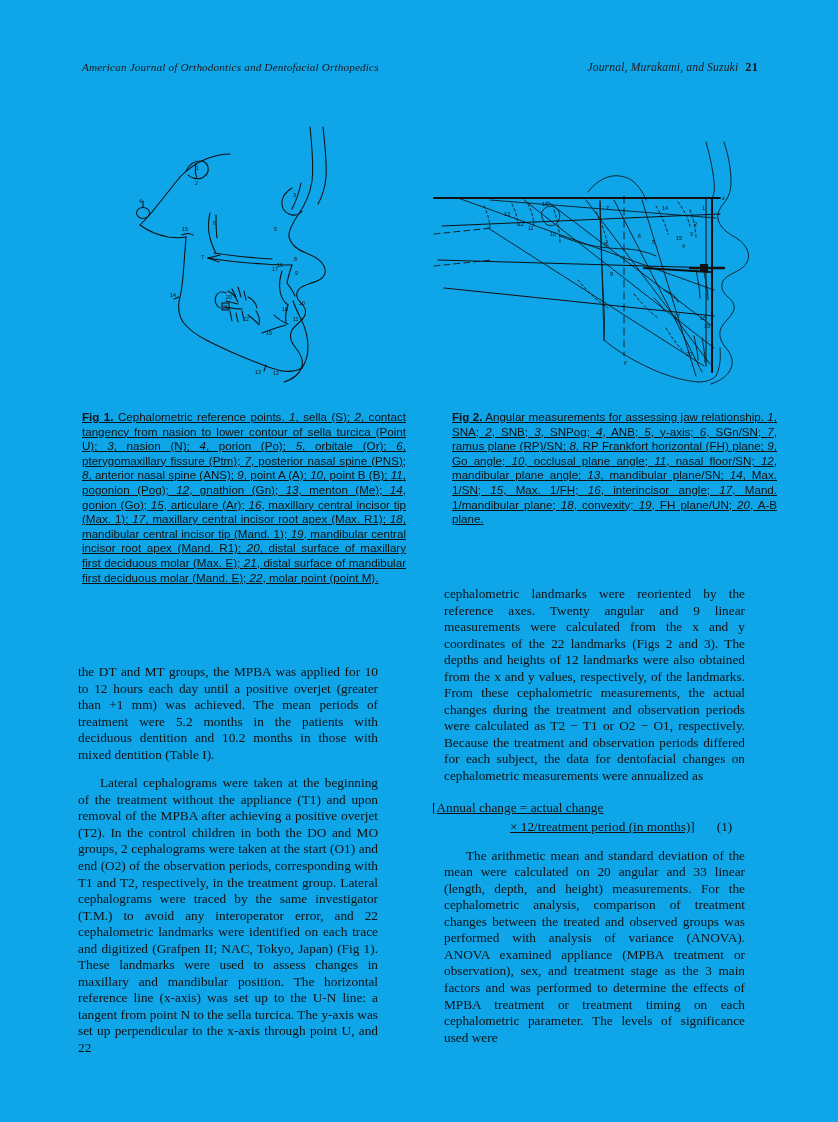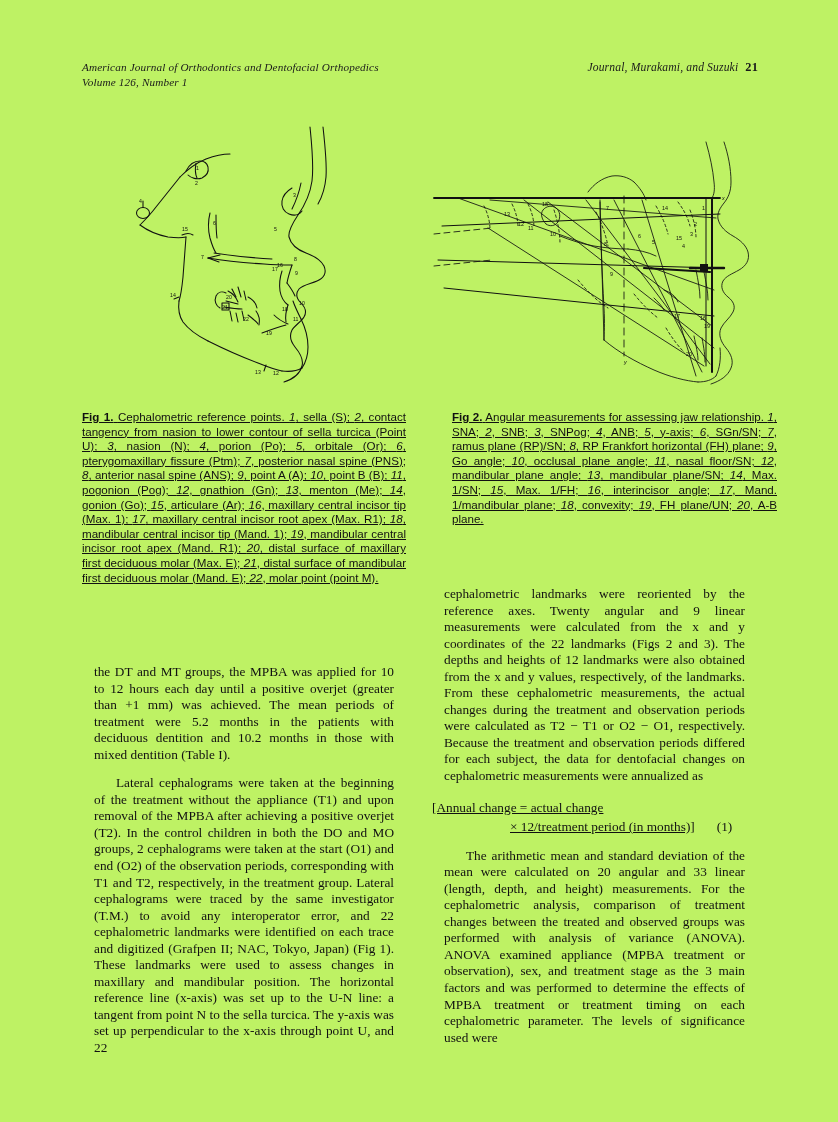--- a/index.html
+++ b/index.html
@@ -4,21 +4,21 @@
 <style>
   html, body {
     margin: 0;
     padding: 0;
     background: #ffffff;
   }
   .page {
     position: relative;
     width: 838px;
     height: 1122px;
-    background: #bef264;
+    background: #0ea5e9;
     overflow: hidden;
     font-family: "Liberation Serif", "DejaVu Serif", serif;
     color: #111111;
   }
 
   
   .runhead {
     position: absolute;
     left: 82px;
     top: 60px;
@@ -76,21 +76,21 @@
 
   
   .col {
     position: absolute;
     width: 324px;
     font-size: 13.3px;
     line-height: 16.55px;
     text-align: justify;
     color: #111111;
   }
-  #col-left  { left: 82px;  top: 652px; width: 324px; }
+  #col-left  { left: 66px;  top: 652px; width: 324px; }
   #col-right { left: 432px; top: 574px; width: 325px; }
 
   .col p {
     margin: 12px;
     text-indent: 0;
   }
   .col p.indent { text-indent: 22px; }
 
   .eq-block {
     margin: 15px 0 1px 0;
@@ -106,21 +106,20 @@
   .eq-num { display: inline-block; margin-left: 22px; }
 </style>
 </head>
 <body>
 
 <div class="page">
 
   <div class="runhead">
     <div class="runhead-left">
       <div>American Journal of Orthodontics and Dentofacial Orthopedics</div>
-      <div class="vol-num">Volume 126, Number 1</div>
     </div>
     <div class="runhead-right">
       <span>Journal, Murakami, and Suzuki</span><span class="pageno">21</span>
     </div>
   </div>
 
   <div class="figure" id="fig1-box">
     <svg viewBox="0 0 320 272" xmlns="http://www.w3.org/2000/svg">
       <g fill="none" stroke="#111" stroke-width="1.05" stroke-linecap="round" stroke-linejoin="round">
 

